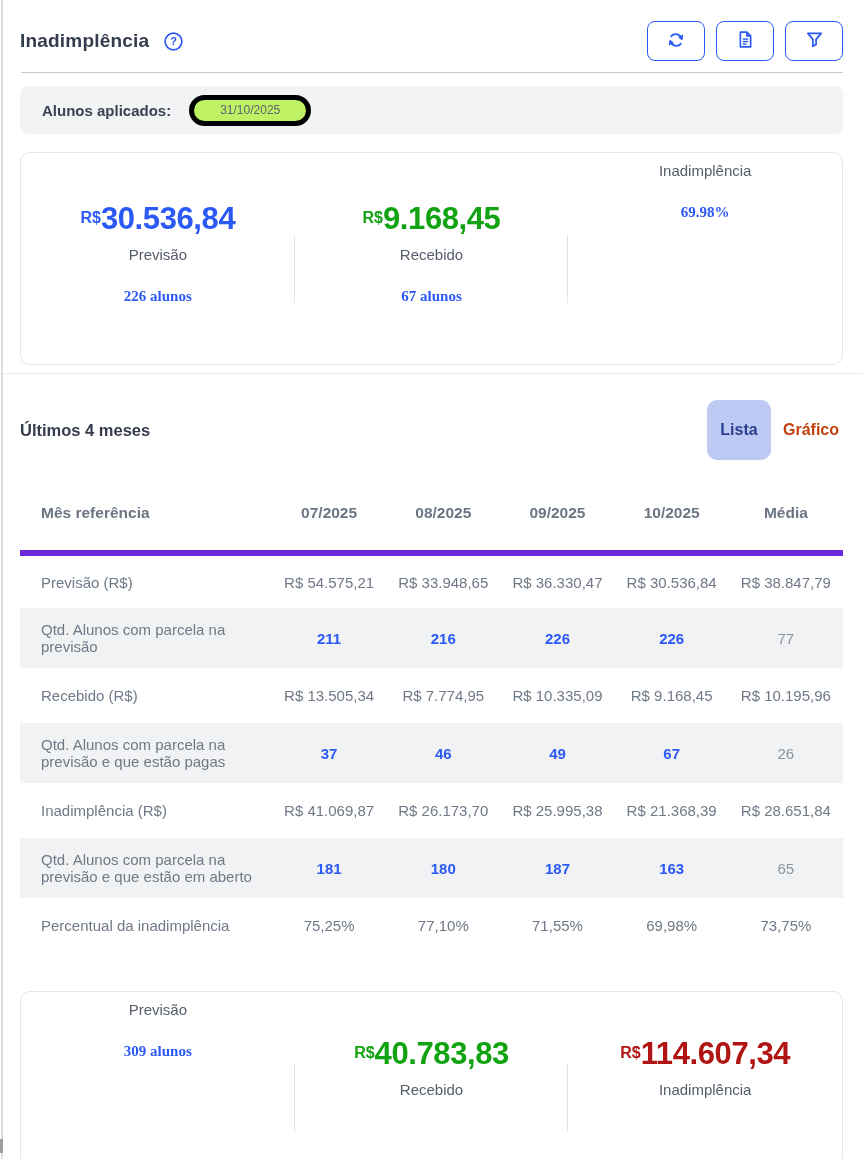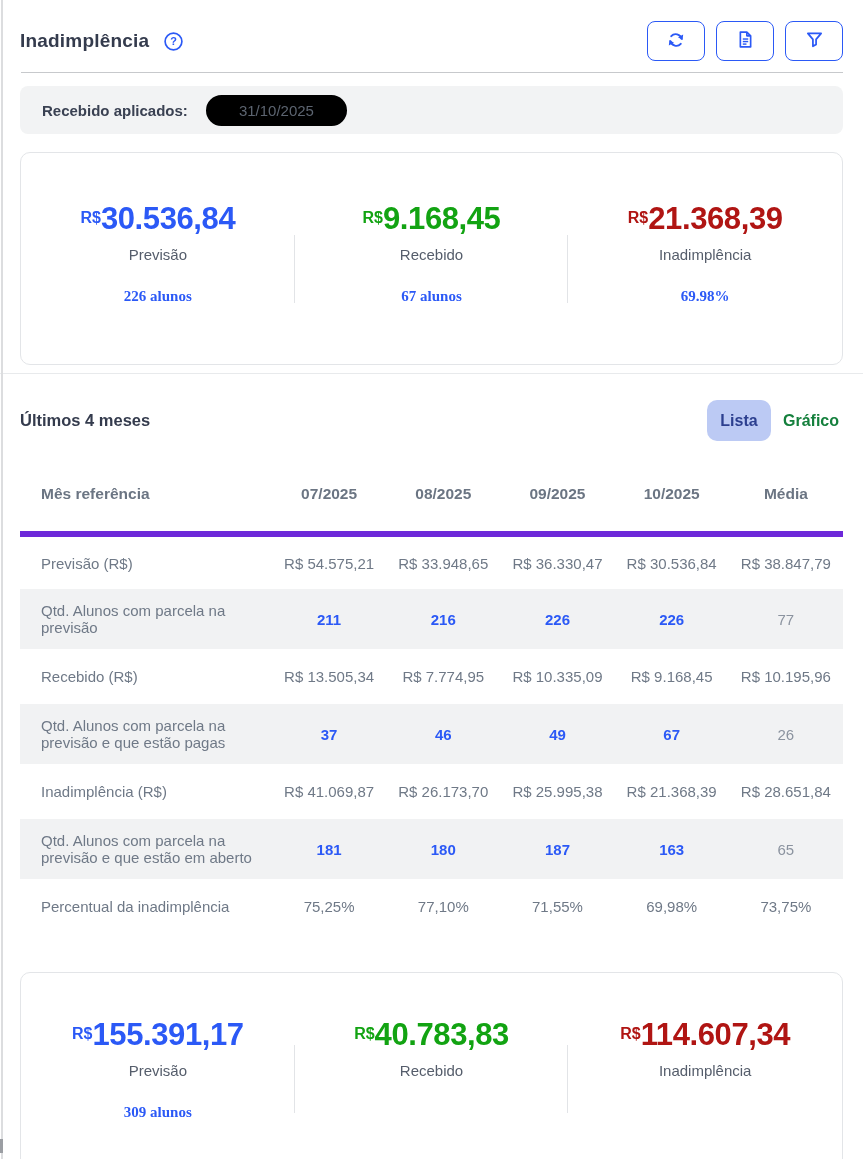--- a/index.html
+++ b/index.html
@@ -25,22 +25,22 @@
   }
   .hdr-divider { border:0; border-top:1px solid #c7c9cc; margin:10px 0 0 1px; }
 
   
   .filters-bar {
     margin-top:13px; background:#f2f3f4; border-radius:8px; height:48px;
     display:flex; align-items:center; padding:0 22px; gap:18px;
   }
   .filters-label { font-size:15px; font-weight:700; color:#3a4152; }
   .chip {
-    background:#000000; border:7px solid #000000; border-radius:16px; height:31px;
-    padding:0 26px; display:flex; align-items:center; font-size:15px; color:#5c6470; cursor:pointer;
+    background:#bef264; border:5px solid #000000; border-radius:16px; height:31px;
+    padding:0 26px; display:flex; align-items:center; font-size:12px; color:#5c6470; cursor:pointer;
   }
 
   
   .summary-card {
     position:relative; border:1px solid #e3e5e8; border-radius:10px; background:#fff;
     display:flex; margin-top:18px;
   }
   .summary-card.top { height:213px; }
   .summary-card.bottom { height:200px; margin-top:38px; }
   .sum-col { flex:1; text-align:center; position:relative; }
@@ -53,23 +53,23 @@
   .c-blue { color:#2b59f6; } .c-green { color:#12a312; } .c-red { color:#b01513; }
   .vdiv { position:absolute; right:0; top:82px; height:68px; width:1px; background:#e2e4e7; }
   .summary-card.bottom .vdiv { top:72px; }
 
   
   .section-divider { border:0; border-top:1px solid #e8eaec; margin:8px -20px 0 -20px; }
   .section-head { display:flex; align-items:center; justify-content:space-between; margin-top:26px; }
   .section-title { font-size:16.5px; font-weight:700; color:#343b4d; }
   .toggle { display:flex; align-items:center; gap:8px; }
   .toggle-btn { font-size:16px; font-weight:700; cursor:pointer; }
-  .toggle-btn.active { background:#bccaf4; color:#2c3f8f; border-radius:10px; width:64px; height:41px;
+  .toggle-btn.active { background:#bccaf4; color:#2c3f8f; border-radius:10px; width:64px; height:60px;
     display:flex; align-items:center; justify-content:center; }
-  .toggle-btn.inactive { color:#15803d; padding:0 4px; }
+  .toggle-btn.inactive { color:#c2410c; padding:0 4px; }
 
   
   table { width:100%; border-collapse:collapse; table-layout:fixed; margin-top:30px; }
   col.c-label { width:252px; }
   th { font-size:15.5px; font-weight:700; color:#6b7583; padding:14px 0 28px 0;
        border-bottom:6px solid #6d28d9; text-align:center; }
   th.lbl { text-align:left; padding-left:21px; }
   td { font-size:15px; color:#6f7987; text-align:center; }
   td.lbl { text-align:left; padding-left:21px; padding-right:14px; }
   tr.row-money td { height:55px; }
@@ -123,39 +123,38 @@
           <svg width="19" height="19" viewBox="0 0 24 24">
             <path d="M3.6 4.2h16.8l-6.4 7.6v6.4l-4 2.4v-8.8z" fill="none" stroke="currentColor" stroke-width="2.2" stroke-linejoin="round"></path>
           </svg>
         </span>
       </button>
     </div>
   </div>
   <hr class="hdr-divider">
 
   <div class="filters-bar">
-    <span class="filters-label">Recebido aplicados:</span>
+    <span class="filters-label">Alunos aplicados:</span>
     <span class="chip">31/10/2025</span>
   </div>
 
   <div class="summary-card top">
     <div class="sum-col">
       <div class="sum-num c-blue"><span class="sum-cur">R$</span><span class="sum-val">30.536,84</span></div>
       <div class="sum-label">Previsão</div>
       <div class="sum-sub">226 alunos</div>
       <div class="vdiv"></div>
     </div>
     <div class="sum-col">
       <div class="sum-num c-green"><span class="sum-cur">R$</span><span class="sum-val">9.168,45</span></div>
       <div class="sum-label">Recebido</div>
       <div class="sum-sub">67 alunos</div>
       <div class="vdiv"></div>
     </div>
     <div class="sum-col">
-      <div class="sum-num c-red"><span class="sum-cur">R$</span><span class="sum-val">21.368,39</span></div>
       <div class="sum-label">Inadimplência</div>
       <div class="sum-sub">69.98%</div>
     </div>
   </div>
 
   <hr class="section-divider">
 
   <div class="section-head">
     <span class="section-title">Últimos 4 meses</span>
     <div class="toggle">
@@ -238,21 +237,20 @@
         <td>77,10%</td>
         <td>71,55%</td>
         <td>69,98%</td>
         <td>73,75%</td>
       </tr>
     </tbody>
   </table>
 
   <div class="summary-card bottom">
     <div class="sum-col">
-      <div class="sum-num c-blue"><span class="sum-cur">R$</span><span class="sum-val">155.391,17</span></div>
       <div class="sum-label">Previsão</div>
       <div class="sum-sub">309 alunos</div>
       <div class="vdiv"></div>
     </div>
     <div class="sum-col">
       <div class="sum-num c-green"><span class="sum-cur">R$</span><span class="sum-val">40.783,83</span></div>
       <div class="sum-label">Recebido</div>
       <div class="vdiv"></div>
     </div>
     <div class="sum-col">

